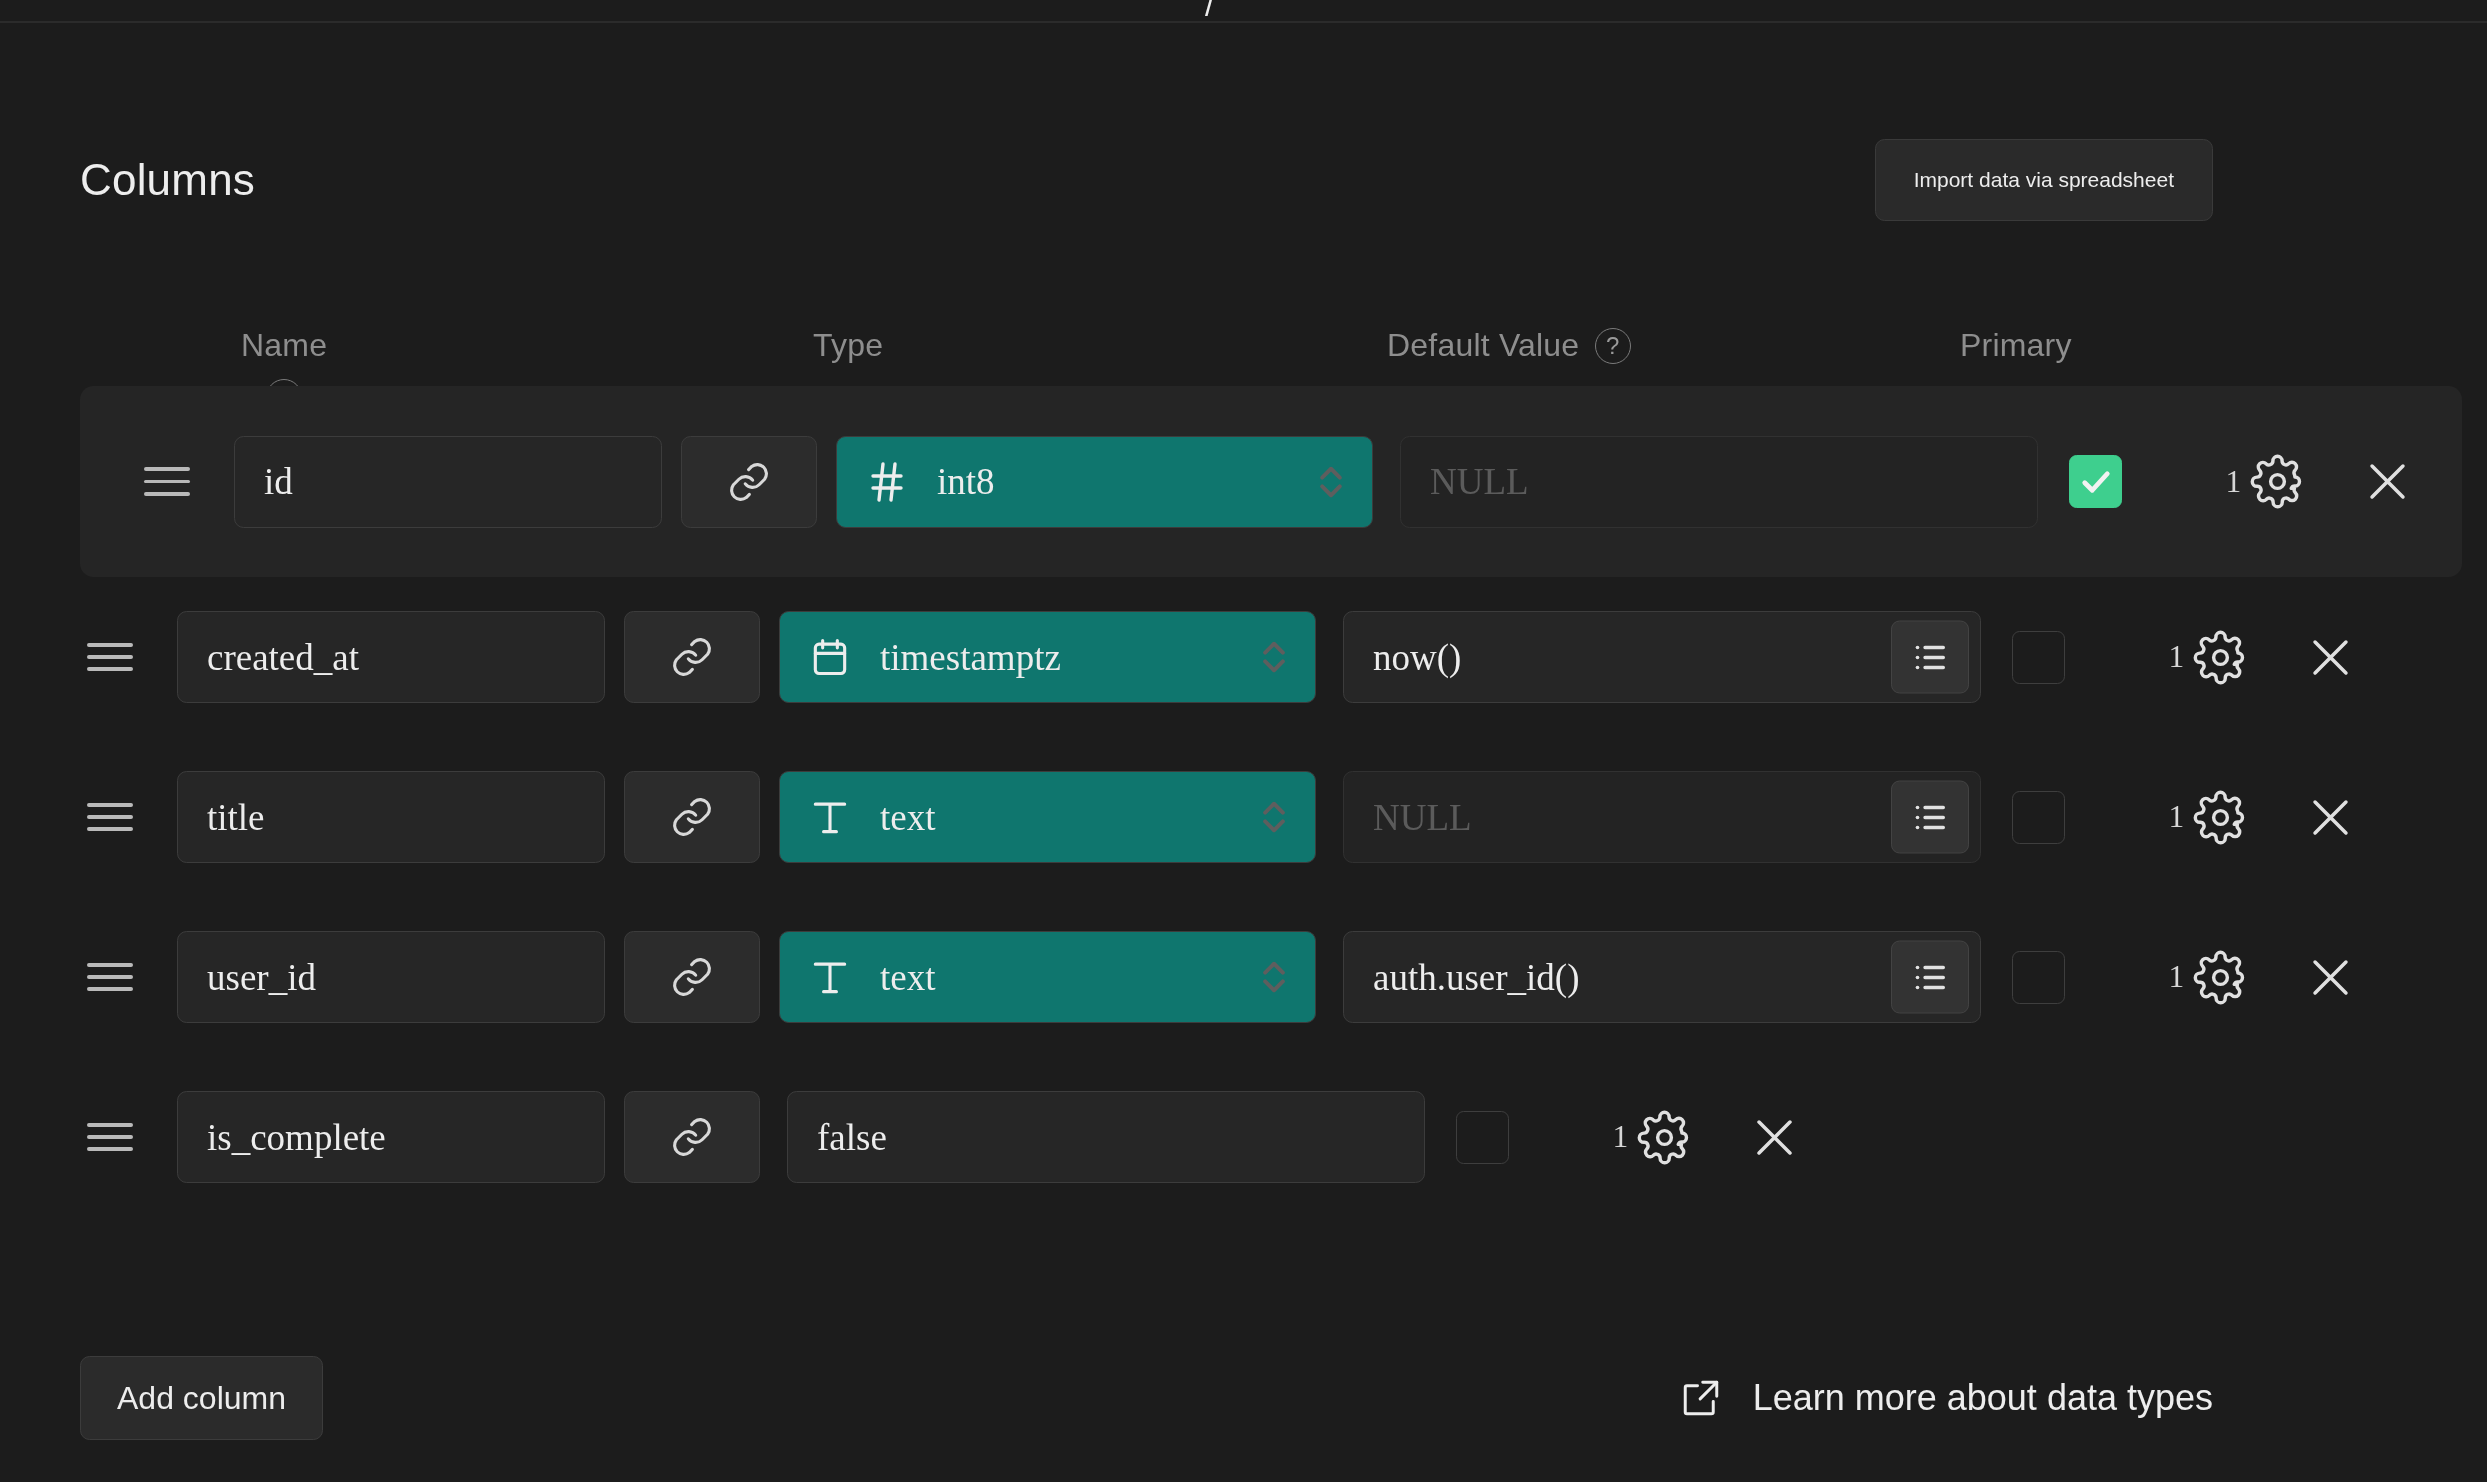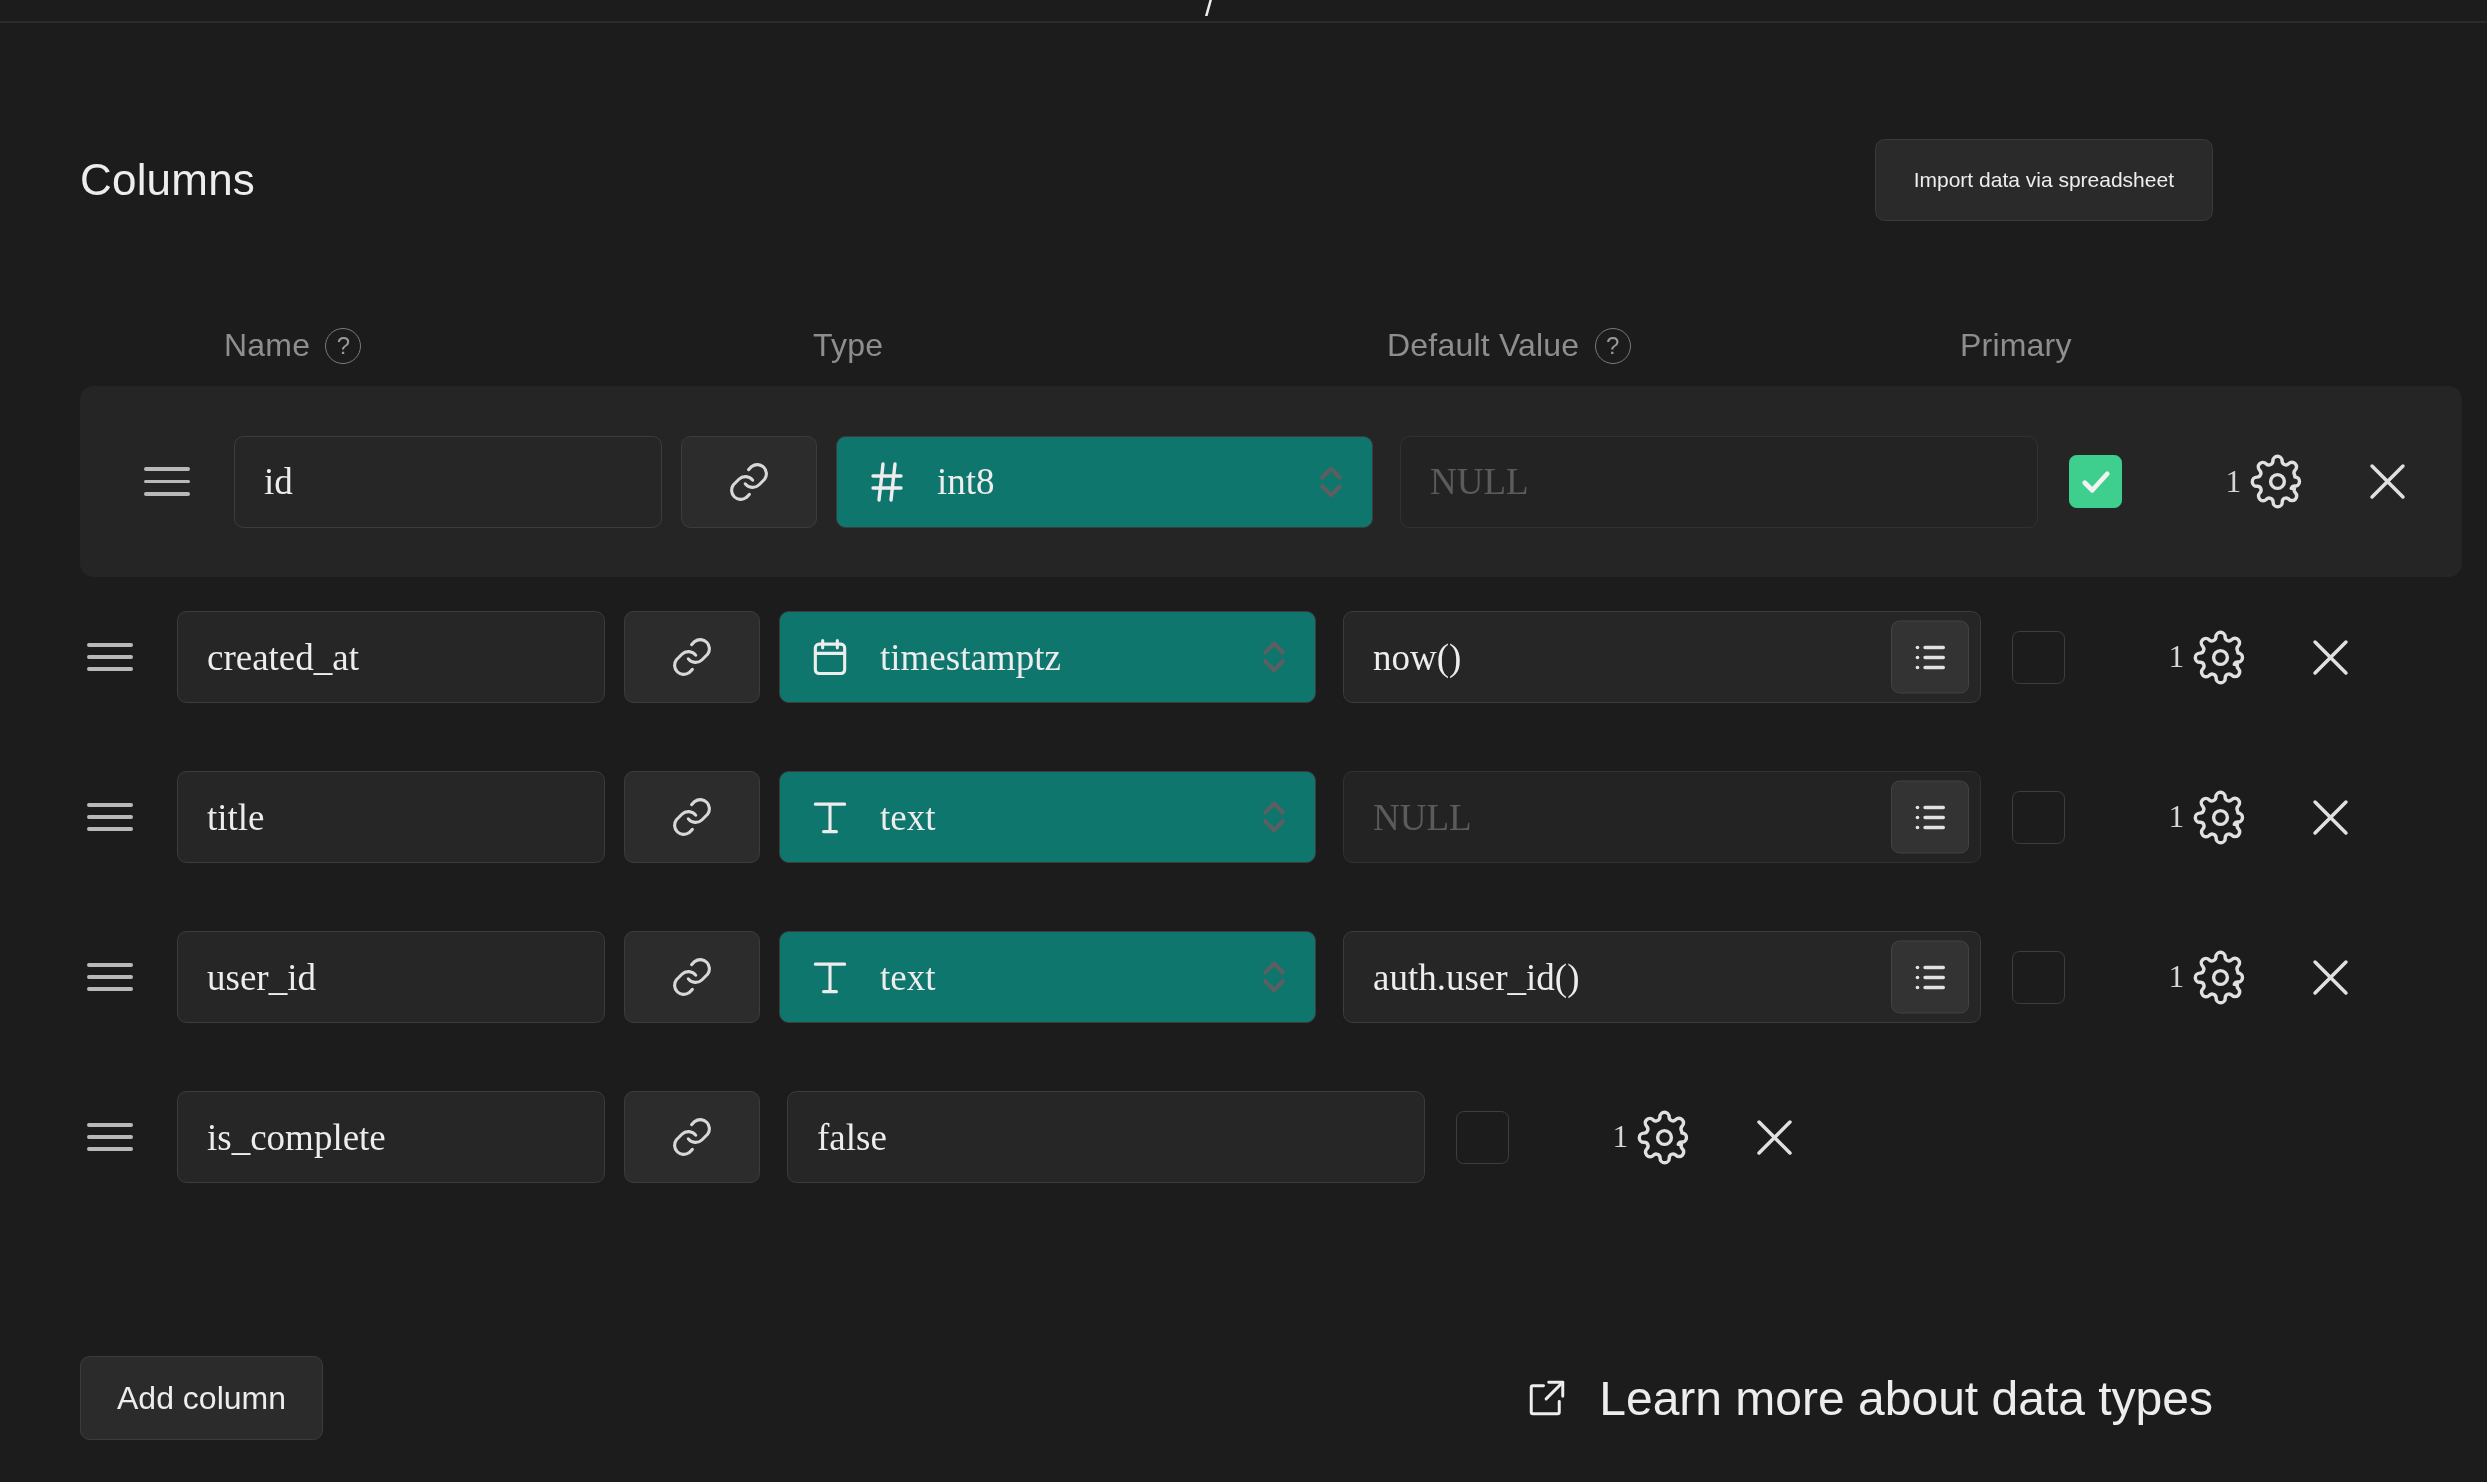--- a/index.html
+++ b/index.html
@@ -90,21 +90,21 @@
   .col-head {
     position: absolute;
     display: flex;
     align-items: center;
     gap: 15.3px;
     font-size: 32px;
     color: #8e8e8e;
     letter-spacing: 0.2px;
     white-space: nowrap;
   }
-  .ch-name    { left: 224px; }
+  .ch-name    { left: 241px; flex-direction: column; }
   .ch-type    { left: 813px; }
   .ch-default { left: 1387px; }
   .ch-primary { left: 1960px; }
 
   .q-icon {
     width: 36px; height: 36px;
     border: 1.9px solid #7a7a7a;
     border-radius: 50%;
     display: inline-flex;
     align-items: center;
@@ -326,21 +326,21 @@
     border-radius: 9.6px;
     color: #ededed;
     font-size: 32px;
     font-family: "Liberation Sans", sans-serif;
     cursor: pointer;
   }
   .learn-link {
     display: flex;
     align-items: center;
     gap: 31px;
-    font-size: 48px;
+    font-size: 36px;
     color: #ededed;
     text-decoration: none;
     cursor: pointer;
   }
 
   svg { display: block; }
 </style>
 </head>
 <body>
 

